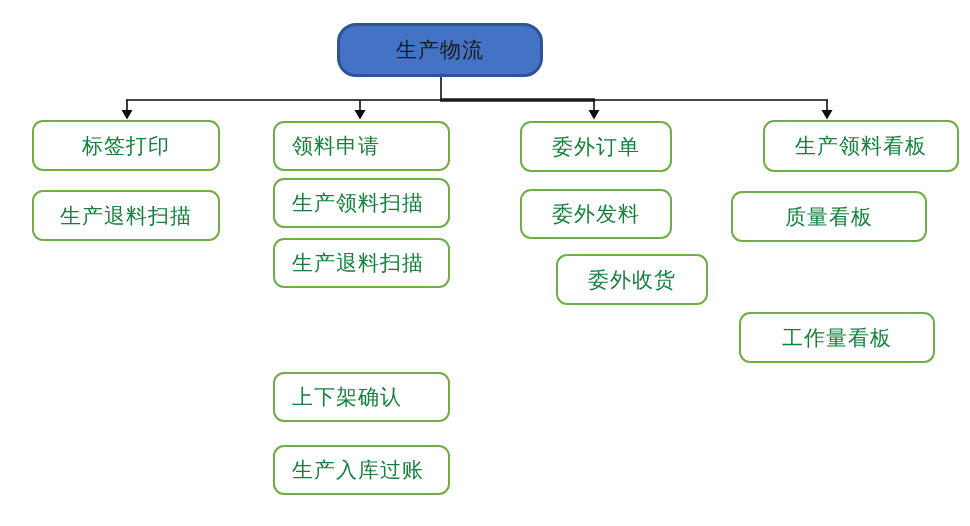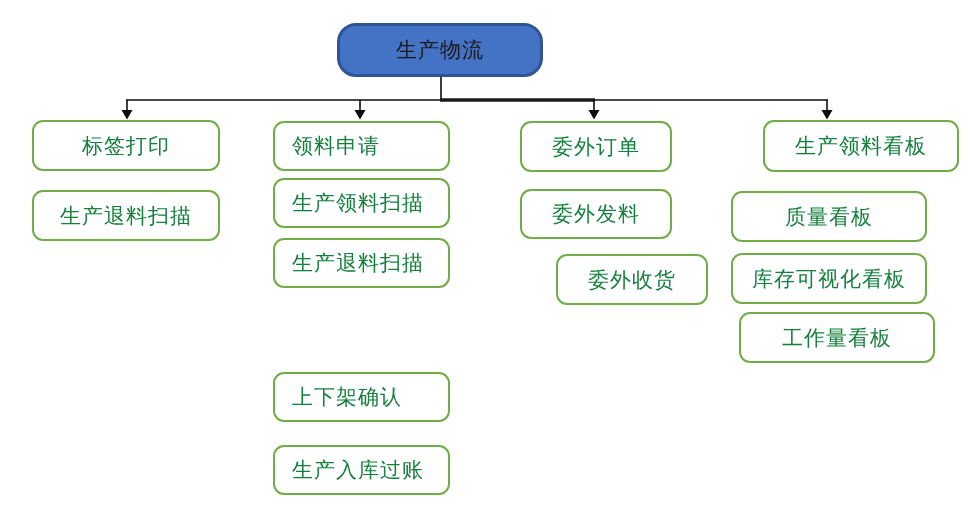--- a/index.html
+++ b/index.html
@@ -74,16 +74,15 @@
   <div class="node left-align" style="left:273px;top:238px;width:177px;height:50px;">生产退料扫描</div>
   <div class="node left-align" style="left:273px;top:372px;width:177px;height:50px;">上下架确认</div>
   <div class="node left-align" style="left:273px;top:445px;width:177px;height:50px;">生产入库过账</div>
 
   <div class="node" style="left:520px;top:121px;width:152px;height:51px;">委外订单</div>
   <div class="node" style="left:520px;top:189px;width:152px;height:50px;">委外发料</div>
   <div class="node" style="left:520px;top:254px;width:152px;height:51px;margin-left:36px;">委外收货</div>
 
   <div class="node" style="left:731px;top:120px;width:196px;height:52px;margin-left:32px;">生产领料看板</div>
   <div class="node" style="left:731px;top:191px;width:196px;height:51px;">质量看板</div>
-  <div class="node" style="left:731px;top:253px;width:196px;height:51px;">库存可视化看板</div>
   <div class="node" style="left:739px;top:312px;width:196px;height:51px;">工作量看板</div>
 
 </div>
 
 </body></html>

